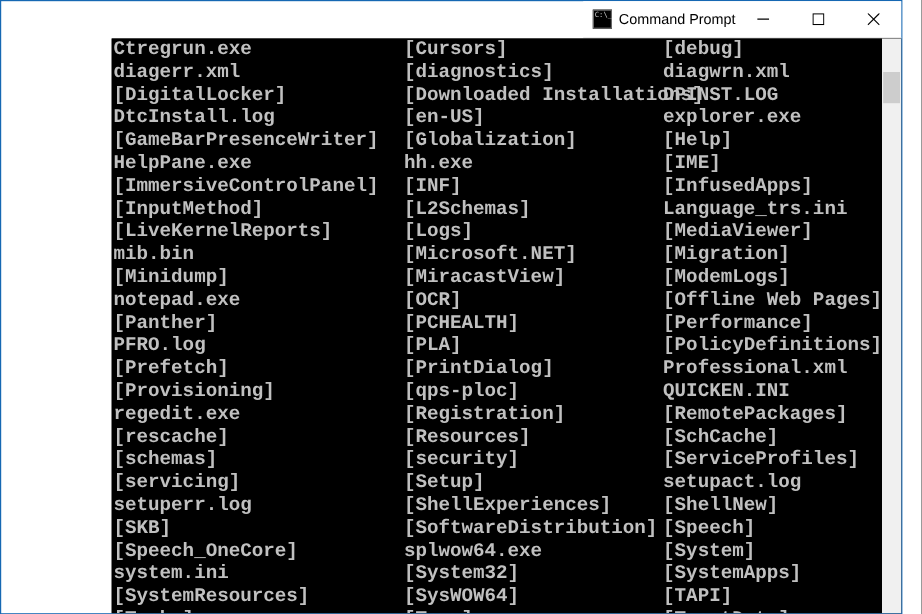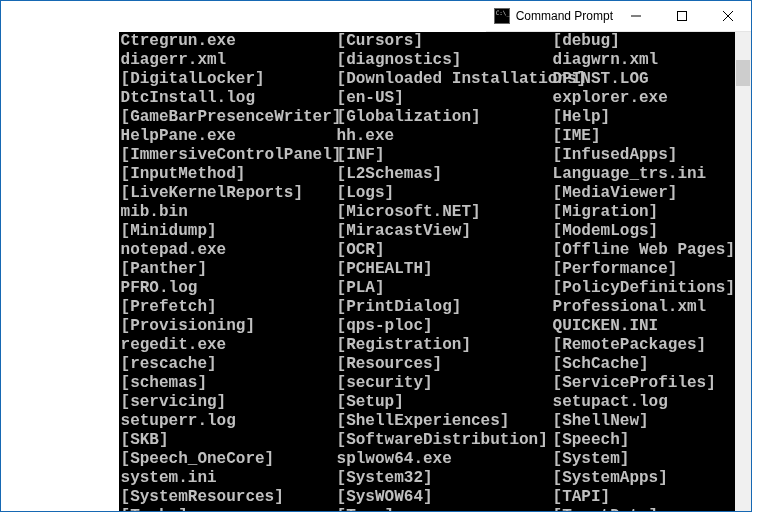--- a/index.html
+++ b/index.html
@@ -85,21 +85,21 @@
   .scroll-thumb {
     position: absolute;
     left: 1px;
     right: 1px;
     top: 28px;
     height: 26px;
     background: #cdcdcd;
   }
   .row { display: flex; height: 19px; font-weight: bold; }
   .c1 { width: 216px; }
-  .c2 { width: 216px; }
+  .c2 { width: 216px; margin-left: 26px; }
   .c3 { flex: 1; }
 </style>
 </head>
 <body>
 
 <div class="window">
 
   <div class="titlebar">
     <div class="titlebar-icon"></div>
     <div class="titlebar-text">Command Prompt</div>

